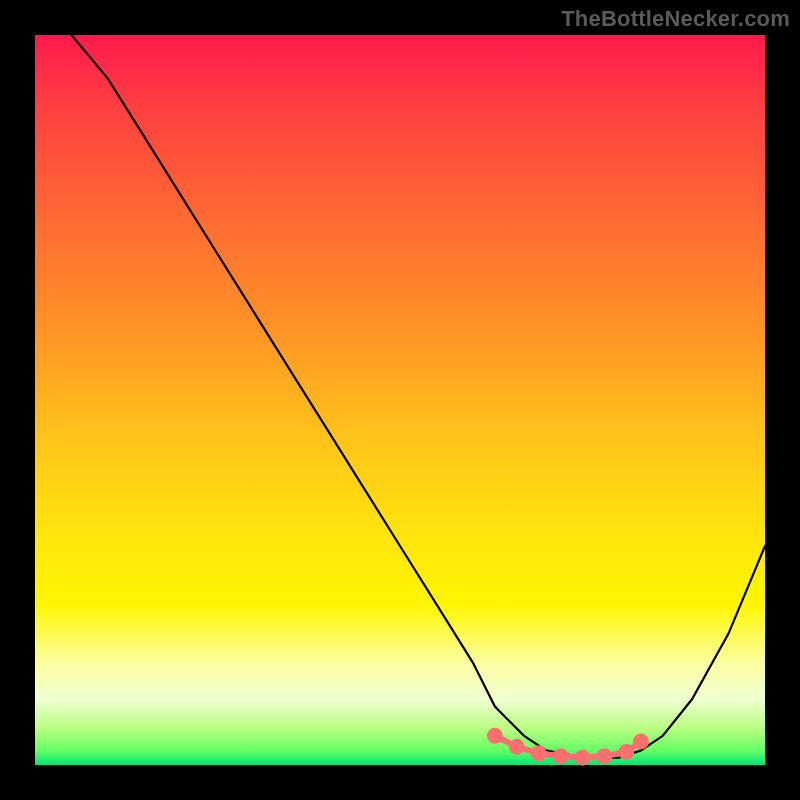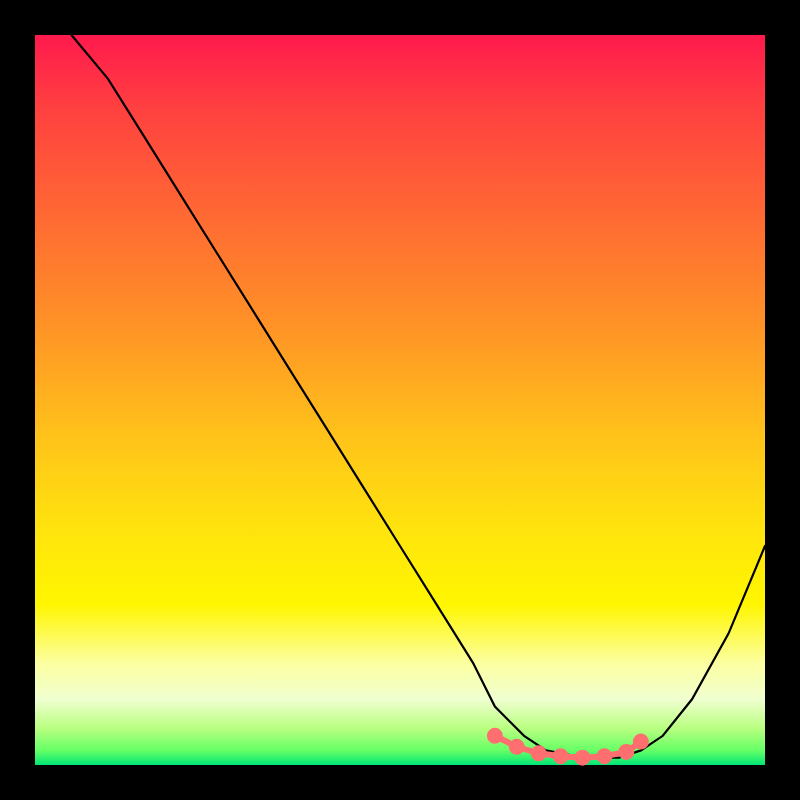--- a/index.html
+++ b/index.html
@@ -64,13 +64,14 @@
         <circle cx="481.8" cy="711.8" r="5"></circle>
         <circle cx="503.7" cy="718.3" r="5"></circle>
         <circle cx="525.6" cy="721.2" r="5"></circle>
         <circle cx="547.5" cy="722.7" r="5"></circle>
         <circle cx="569.4" cy="721.2" r="5"></circle>
         <circle cx="591.3" cy="716.9" r="5"></circle>
         <circle cx="605.9" cy="706.6" r="5"></circle>
       </g>
   </svg>
 
+  <div class="watermark">TheBottleNecker.com</div>
 </div>
 
 </body></html>

